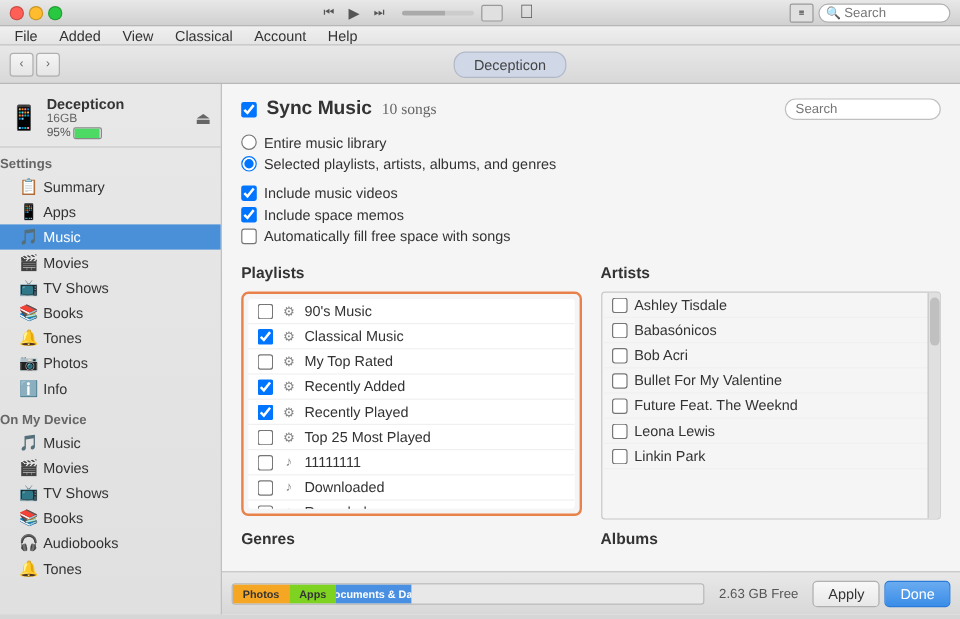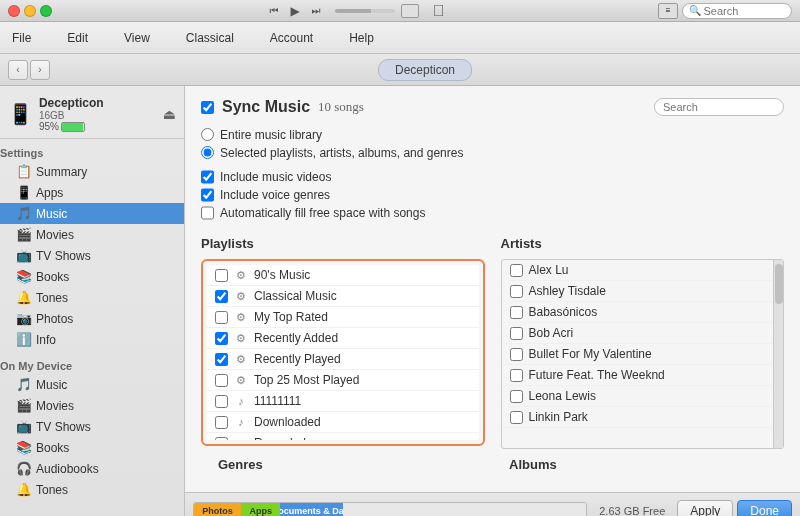--- a/index.html
+++ b/index.html
@@ -28,26 +28,26 @@
     .tb-screen { width: 18px; height: 14px; border: 1px solid #999; border-radius: 2px; background: #e0e0e0; }
     .title-bar-right { display: flex; align-items: center; gap: 4px; }
     .tb-view-btn { width: 20px; height: 16px; border: 1px solid #999; background: #e0e0e0; border-radius: 2px; font-size: 8px; display: flex; align-items: center; justify-content: center; cursor: pointer; }
     .search-box { display: flex; align-items: center; background: white; border: 1px solid #b0b0b0; border-radius: 10px; padding: 1px 6px; width: 110px; }
     .search-box input { border: none; outline: none; font-size: 11px; width: 90px; background: transparent; }
     .search-icon-small { color: #888; font-size: 10px; margin-right: 2px; }
 
     
     .menu-bar {
       background: linear-gradient(to bottom, #f0f0f0, #e4e4e4);
-      height: 32px;
+      height: 16px;
       display: flex;
       align-items: center;
       padding: 0 4px;
       border-bottom: 1px solid #c0c0c0;
-      gap: 20px;
+      gap: 2px;
     }
     .menu-item { padding: 2px 8px; font-size: 12px; color: #333; cursor: pointer; border-radius: 3px; }
 
     
     .nav-bar {
       background: linear-gradient(to bottom, #e8e8e8, #d8d8d8);
       height: 32px;
       display: flex;
       align-items: center;
       padding: 0 8px;
@@ -188,21 +188,21 @@
       font-size: 12px;
       cursor: pointer;
       color: #333;
     }
     .action-btn.primary {
       background: linear-gradient(to bottom, #6aabf0, #3a8de8);
       color: white;
       border-color: #2a7ad8;
     }
 
-    .genres-col { flex: 1; margin-left: 17px; }
+    .genres-col { flex: 1; }
     .albums-col { flex: 1; }
 
     .scrollbar-indicator { width: 10px; background: #e0e0e0; border-left: 1px solid #c8c8c8; position: relative; }
     .scrollbar-thumb { width: 8px; height: 40px; background: #c0c0c0; border-radius: 4px; position: absolute; top: 4px; left: 1px; }
   </style>
 </head>
 <body>
 
 <div class="title-bar">
   <div class="title-bar-controls">
@@ -224,21 +224,21 @@
     <div class="tb-view-btn">≡</div>
     <div class="search-box">
       <span class="search-icon-small">🔍</span>
       <input type="text" placeholder="Search" style="">
     </div>
   </div>
 </div>
 
 <div class="menu-bar">
   <span class="menu-item">File</span>
-  <span class="menu-item">Edit</span>
+  <span class="menu-item">Added</span>
   <span class="menu-item">View</span>
   <span class="menu-item">Classical</span>
   <span class="menu-item">Account</span>
   <span class="menu-item">Help</span>
 </div>
 
 <div class="nav-bar">
   <div class="nav-arrows">
     <div class="nav-arrow">‹</div>
     <div class="nav-arrow">›</div>
@@ -356,21 +356,21 @@
       </div>
     </div>
 
     <div class="options-group">
       <div class="checkbox-item">
         <input type="checkbox" checked="" style="">
         <span>Include music videos</span>
       </div>
       <div class="checkbox-item">
         <input type="checkbox" checked="" style="">
-        <span>Include voice genres</span>
+        <span>Include space memos</span>
       </div>
       <div class="checkbox-item">
         <input type="checkbox" style="">
         <span>Automatically fill free space with songs</span>
       </div>
     </div>
 
     <div class="two-col">
 
       <div class="col-section">
@@ -423,24 +423,20 @@
               <span>Recorded</span>
             </div>
           </div>
         </div>
       </div>
 
       <div class="col-section">
         <div class="col-title">Artists</div>
         <div style="display:flex;border:1px solid #c8c8c8;border-radius:3px;height:190px;">
           <div style="flex:1;overflow-y:auto;">
-            <div class="list-item">
-              <input type="checkbox" style="">
-              <span>Alex Lu</span>
-            </div>
             <div class="list-item">
               <input type="checkbox" style="">
               <span>Ashley Tisdale</span>
             </div>
             <div class="list-item">
               <input type="checkbox" style="">
               <span>Babasónicos</span>
             </div>
             <div class="list-item">
               <input type="checkbox" style="">

